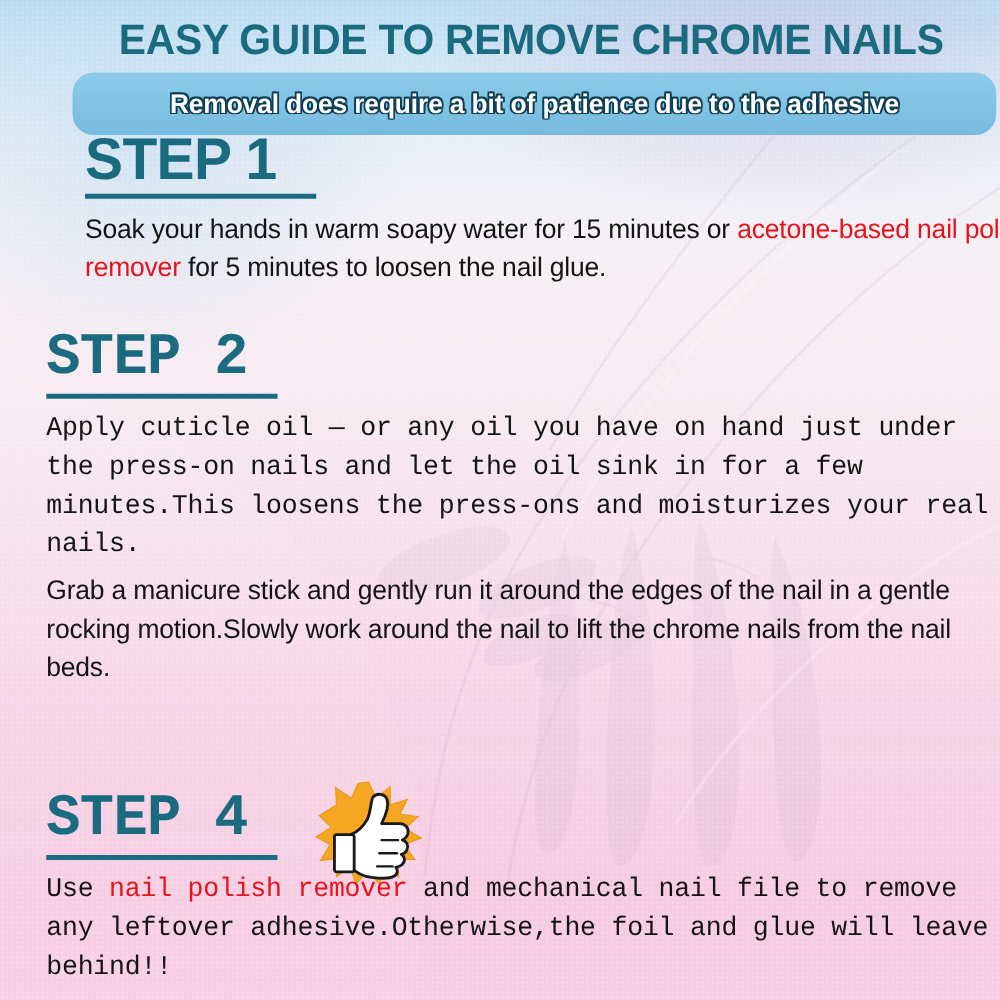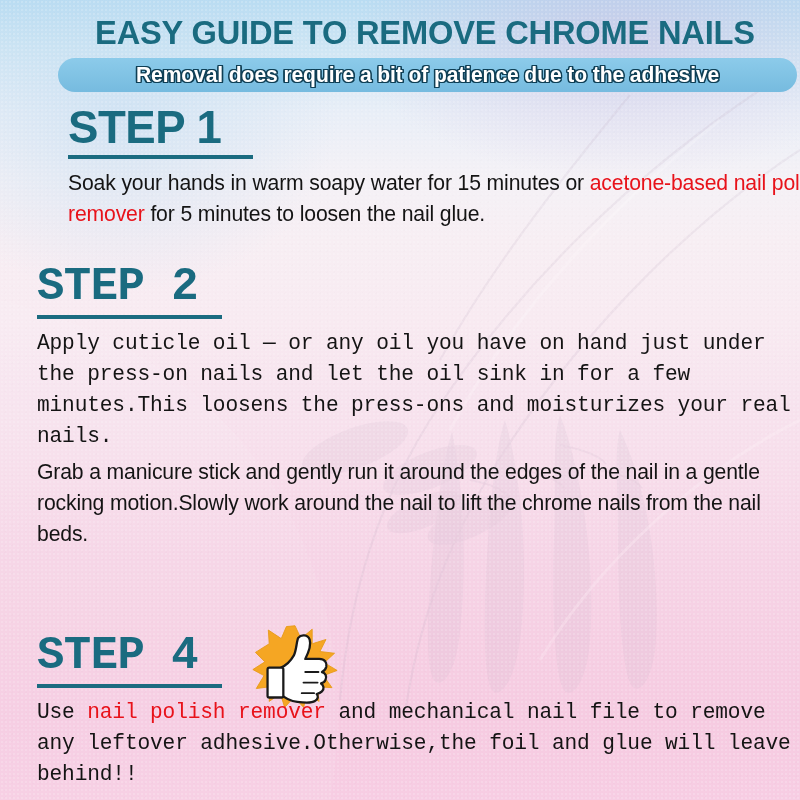--- a/index.html
+++ b/index.html
@@ -71,21 +71,21 @@
     font-size:34px;
     font-weight:bold;
     letter-spacing:-0.2px;
     color:#1a6b80;
     white-space:nowrap;
     transform:scaleX(.96);
   }
 
   #subtitle-banner {
     position:absolute; top:58px; left:33px;
-    width:739px; height:34px;
+    width:739px; height:50px;
     background:linear-gradient(180deg,#8ccbea 0%,#76bbdf 100%);
     border-radius:17px;
     display:flex; align-items:center; justify-content:center;
   }
   #subtitle-text {
     font-size:21.5px;
     font-weight:bold;
     color:#ffffff;
     white-space:nowrap;
     letter-spacing:-0.1px;

